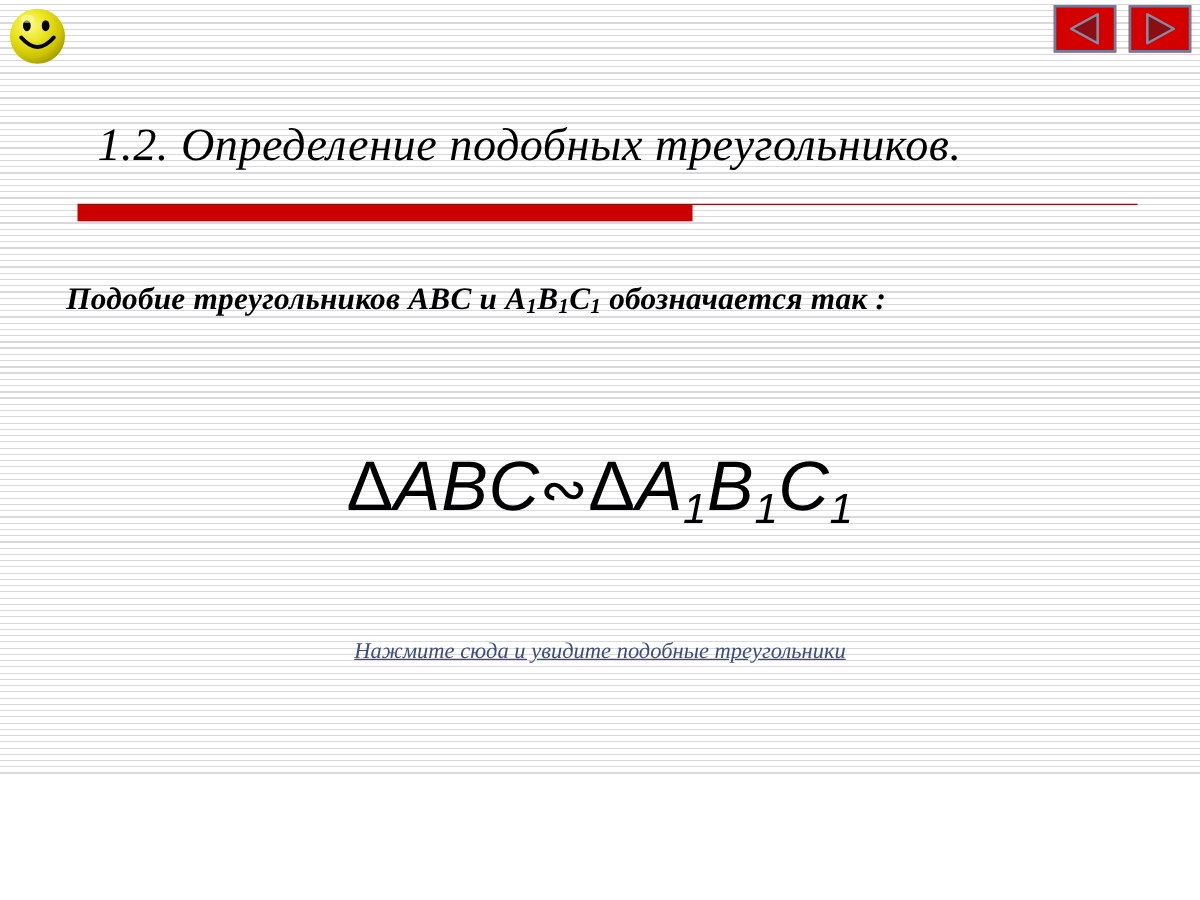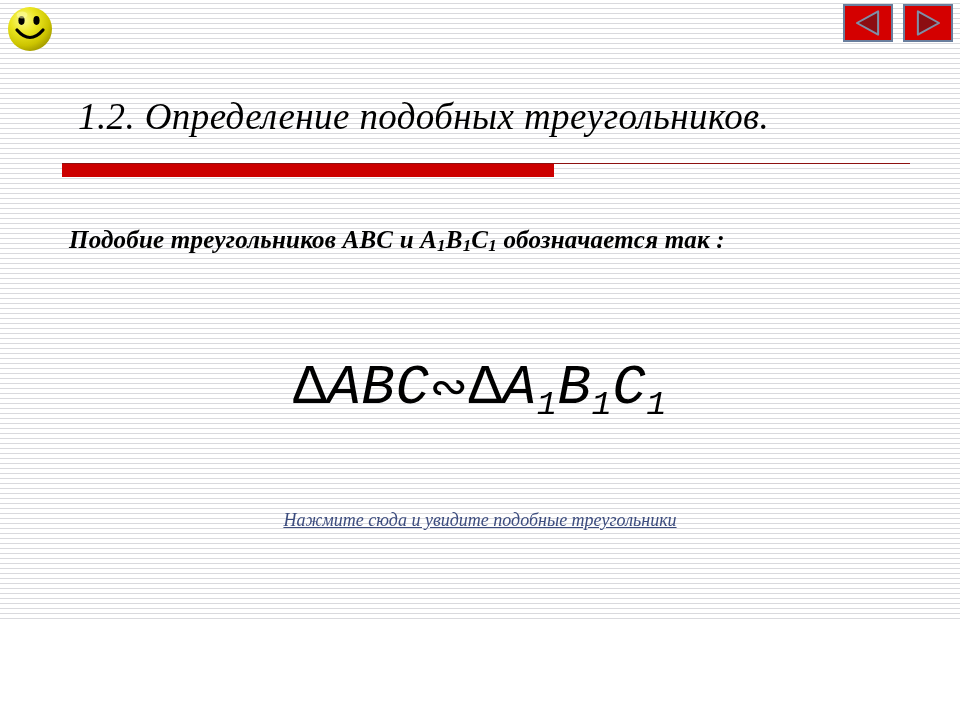--- a/index.html
+++ b/index.html
@@ -103,32 +103,31 @@
     position: absolute;
     left: 53px;
     top: 226px;
     font-family: "Liberation Serif", "DejaVu Serif", serif;
     font-style: italic;
     font-weight: bold;
     font-size: 25px;
     color: #000000;
     white-space: nowrap;
     letter-spacing: 0.2px;
-    margin-left: 16px;
   }
   .subtitle .sub { font-size: 0.68em; vertical-align: -0.18em; }
 
   
   .formula {
     position: absolute;
     left: 0;
     top: 356px;
     width: 960px;
     text-align: center;
-    font-family: Liberation Mono, monospace;
+    font-family: Liberation Sans, sans-serif;
     font-style: italic;
     font-size: 56px;
     color: #000000;
     white-space: nowrap;
     letter-spacing: 0.5px;
   }
   .formula .sub {
     font-size: 0.6em;
     vertical-align: -0.32em;
     font-style: italic;

